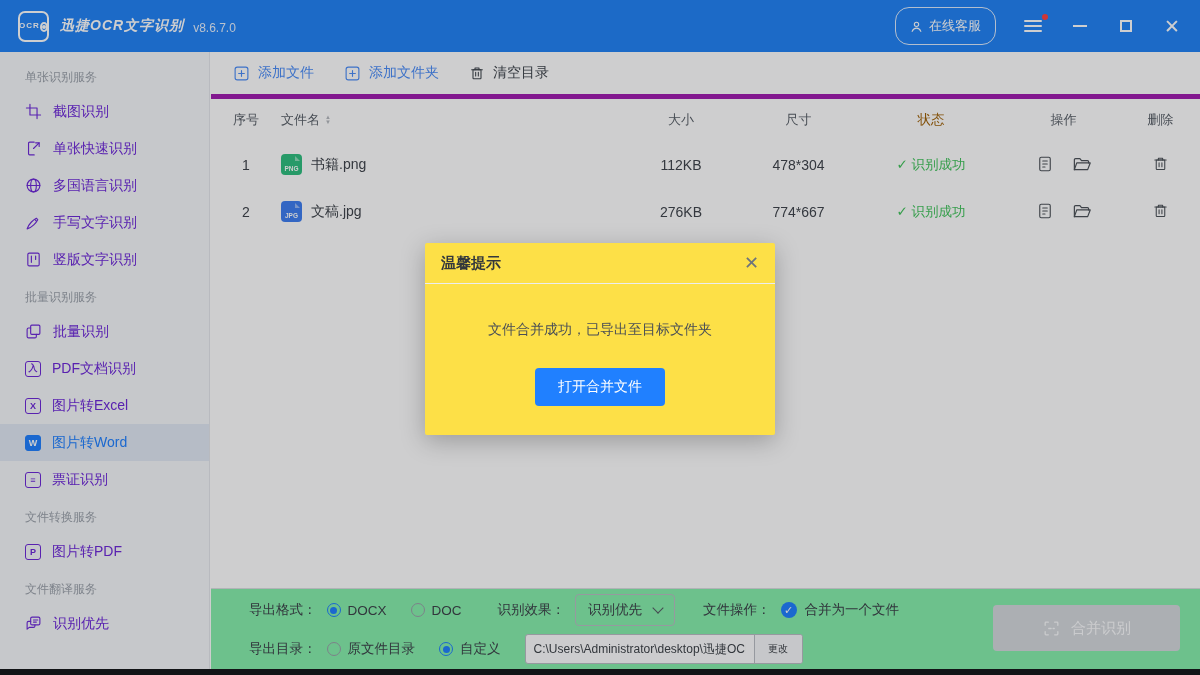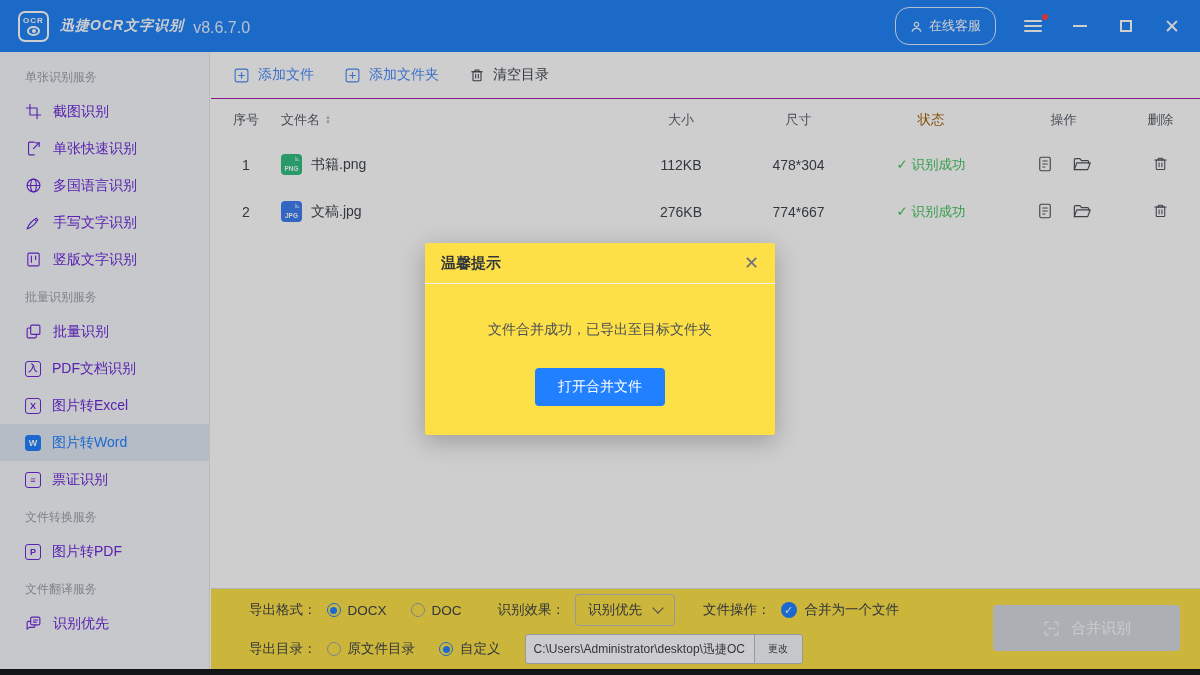--- a/index.html
+++ b/index.html
@@ -4,27 +4,27 @@
 <style>
   * { margin:0; padding:0; box-sizing:border-box; }
   html,body { width:1200px; height:675px; overflow:hidden; }
   body { font-family:"Liberation Sans","DejaVu Sans",sans-serif; background:#f2f4f7; }
   #app { position:relative; width:1200px; height:675px; background:#fff; }
 
   
   .titlebar { position:absolute; top:0; left:0; right:0; height:52px; background:#2182f5;
     display:flex; align-items:center; padding:0 18px; color:#fff; }
   .logo-box { width:31px; height:31px; border:2px solid #fff; border-radius:7px;
-    display:flex; flex-direction:column; align-items:center; justify-content:center; margin-right:11px; }
+    display:flex; flex-direction:row; align-items:center; justify-content:center; margin-right:11px; }
   .logo-ocr { font-size:8px; font-weight:bold; letter-spacing:1px; line-height:8px; }
   .logo-eye { width:13px; height:10px; border:2px solid #fff; border-radius:50%;
     display:flex; align-items:center; justify-content:center; margin-top:1px; }
   .logo-eye i { width:4px; height:4px; background:#fff; border-radius:50%; }
   .app-title { font-size:14px; font-weight:bold; font-style:italic; letter-spacing:1px; }
-  .app-version { font-size:16px; color:rgba(255,255,255,.88); margin-left:9px; margin-top:4px; }
+  .app-version { font-size:12px; color:rgba(255,255,255,.88); margin-left:9px; margin-top:4px; }
   .titlebar-right { margin-left:auto; display:flex; align-items:center; gap:26px; }
   .service-pill { display:flex; align-items:center; gap:6px; border:1px solid rgba(255,255,255,.85);
     border-radius:14px; padding:9px 14px; font-size:13px; cursor:pointer; }
   .menu-btn { position:relative; display:flex; flex-direction:column; gap:3px; cursor:pointer; padding:4px 2px; }
   .menu-btn b { display:block; width:18px; height:2px; background:#fff; border-radius:1px; }
   .menu-dot { position:absolute; top:-2px; right:-4px; width:6px; height:6px; background:#ff4040; border-radius:50%; }
   .win-btn { cursor:pointer; display:flex; align-items:center; justify-content:center; width:20px; height:20px; }
   .win-min i { display:block; width:14px; height:2px; background:#fff; }
   .win-max i { display:block; width:12px; height:12px; border:2px solid #fff; }
   .win-close { font-size:19px; line-height:19px; }
@@ -38,21 +38,21 @@
   .side-item svg { stroke:currentColor; fill:none; stroke-width:1.6; stroke-linecap:round; stroke-linejoin:round; }
   .side-item.selected { background:#e2e9f4; color:#2080ff; }
   .lbox { width:16px; height:16px; border:1.5px solid currentColor; border-radius:3px;
     display:flex; align-items:center; justify-content:center; font-size:9px; font-weight:bold; flex:none; }
   .side-item.selected .lbox { background:#2080ff; border-color:#2080ff; color:#fff; }
 
   
   .main { position:absolute; top:52px; left:211px; right:0; bottom:6px; background:#fff;
     display:flex; flex-direction:column; }
   .toolbar { height:47px; flex:none; display:flex; align-items:center; gap:30px; padding-left:22px;
-    border-bottom:1px solid #a21caf; }
+    border-bottom:5px solid #a21caf; }
   .tool-btn { display:flex; align-items:center; gap:8px; font-size:14px; color:#4a8cf7; cursor:pointer; }
   .tool-btn.dark { color:#3f454c; }
   .tool-btn svg { stroke:currentColor; fill:none; stroke-width:1.6; stroke-linecap:round; stroke-linejoin:round; }
 
   .grid-row { display:grid; grid-template-columns:70px 340px 120px 115px 150px 115px 79px; align-items:center; }
   .grid-row .c-idx,.grid-row .c-size,.grid-row .c-dim,.grid-row .c-status,.grid-row .c-act,.grid-row .c-del { text-align:center; }
   .thead { height:42px; font-size:13px; color:#585f67; }
   .thead .c-name { display:flex; align-items:center; gap:5px; }
   .sort-icon { display:inline-flex; flex-direction:column; line-height:5px; font-size:6px; color:#b4b8bd; cursor:pointer; }
   .trow { height:47px; font-size:14px; color:#3f444b; }
@@ -63,21 +63,21 @@
     background:rgba(255,255,255,.45); clip-path:polygon(0 0,100% 100%,0 100%); }
   .chip-png { background:#2fbf7f; }
   .chip-jpg { background:#3e7ef0; }
   .c-status { color:#42c45c; font-size:13.5px; }
   .c-act { display:flex; justify-content:center; gap:18px; }
   .act-icon,.del-icon { cursor:pointer; color:#4c5258; display:inline-flex; }
   .act-icon svg,.del-icon svg { stroke:currentColor; fill:none; stroke-width:1.5; stroke-linecap:round; stroke-linejoin:round; }
   .rows-area { flex:1; }
 
   
-  .footer { flex:none; height:81px; background:#fde047; border-top:1px solid #dbdee2; position:relative;
+  .footer { flex:none; height:81px; background:#86efac; border-top:1px solid #dbdee2; position:relative;
     display:flex; flex-direction:column; justify-content:center; gap:8px; padding-left:38px; }
   .f-row { display:flex; align-items:center; font-size:13.5px; color:#3c4248; }
   .f-label { margin-right:10px; }
   .radio { display:flex; align-items:center; gap:7px; margin-right:24px; cursor:pointer; }
   .radio i { width:14px; height:14px; border:1.5px solid #9aa0a8; border-radius:50%; display:flex;
     align-items:center; justify-content:center; flex:none; }
   .radio.on i { border-color:#2080ff; }
   .radio.on i:after { content:""; width:7px; height:7px; border-radius:50%; background:#2080ff; }
   .select-box { display:flex; align-items:center; gap:12px; border:1px solid #b9bdc3; border-radius:4px;
     height:32px; padding:0 12px; margin-right:28px; cursor:pointer; color:#3c4248; }

